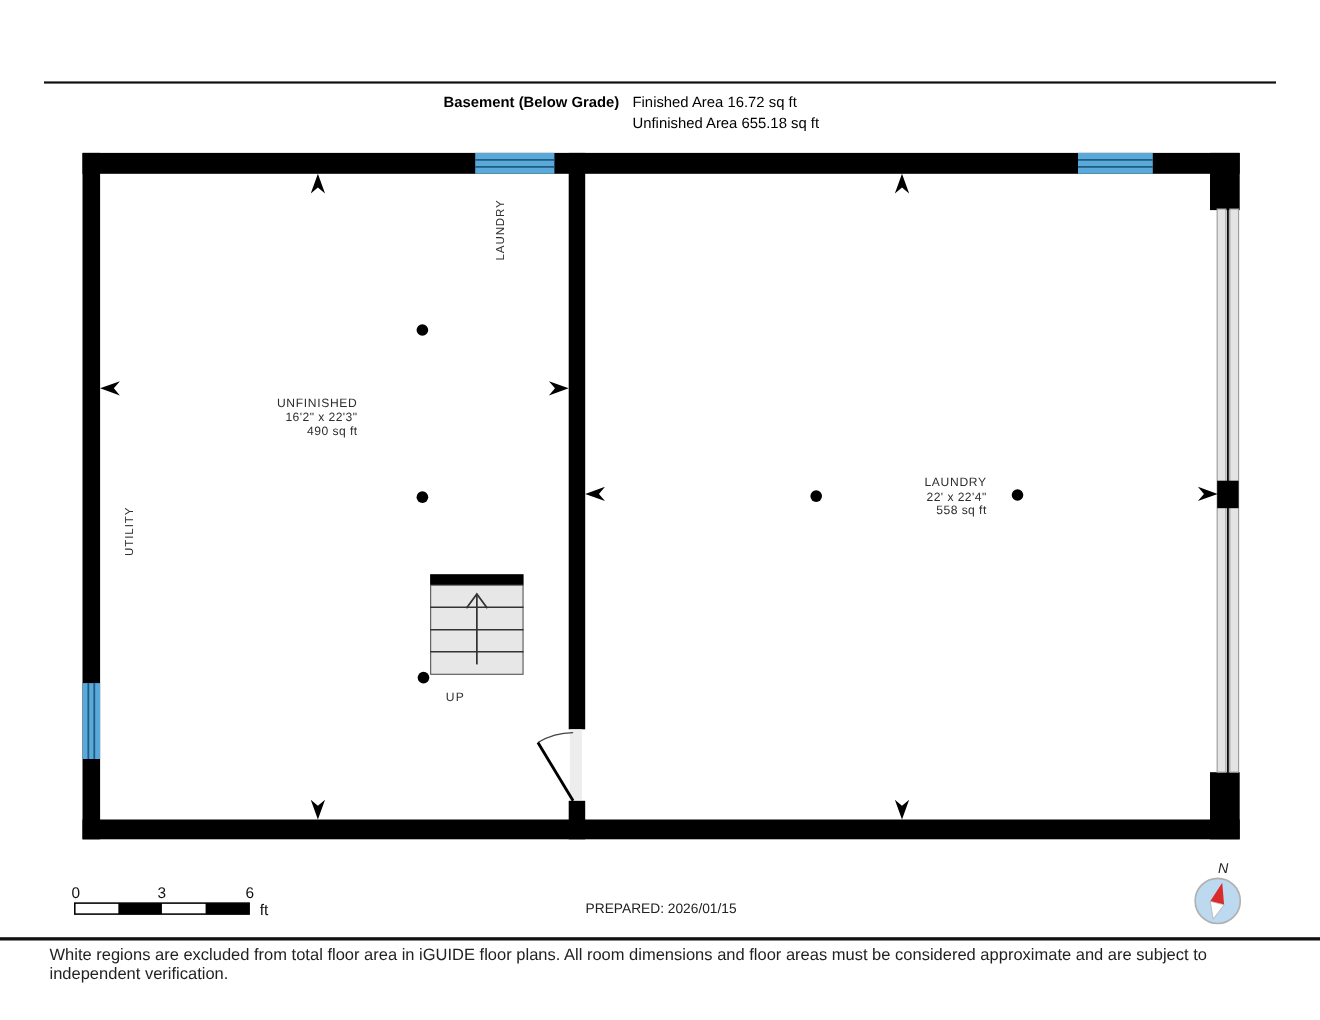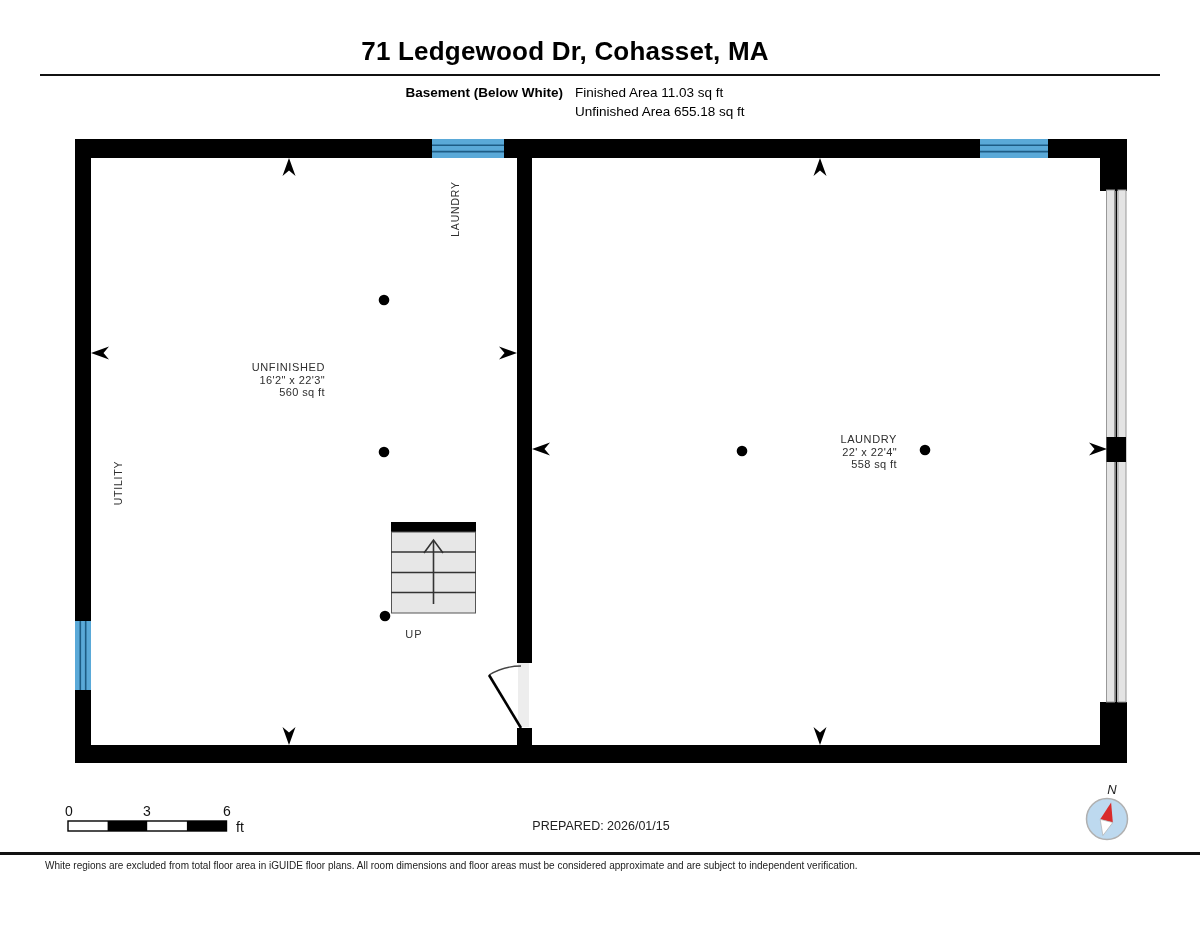--- a/index.html
+++ b/index.html
@@ -21,32 +21,31 @@
     font-size:10.5px;color:#2e2e2e;letter-spacing:.8px;white-space:nowrap;
     transform:translate(-50%,-50%) rotate(-90deg);
   }
   .c-label{transform:translate(-50%,-50%);white-space:nowrap;}
   .up-label{font-size:11px;color:#333;letter-spacing:1.2px;}
   .tick{font-size:14px;color:#111;}
   .ft-label{font-size:14px;color:#111;}
   .prepared{left:0;top:819px;width:1202px;text-align:center;font-size:12.5px;color:#222;}
   .north-label{font-size:13px;font-style:italic;color:#222;}
   .footer-rule{left:0;top:852px;width:1200px;height:3px;background:#111;}
-  .disclaimer{left:45px;top:860px;width:1120px;font-size:10px;color:#222;}
+  .disclaimer{left:45px;top:860px;width:1120px;font-size:15px;color:#222;}
   svg{position:absolute;left:0;top:0;}
 </style>
 </head>
 <body>
 
 <div id="screen">
 
-  <div class="abs title">71 Ledgewood Dr, Cohasset, MA</div>
   <div class="abs header-rule"></div>
-  <div class="abs floor-label">Basement (Below White)</div>
-  <div class="abs area-line" style="top:85px;">Finished Area 11.03 sq ft</div>
+  <div class="abs floor-label">Basement (Below Grade)</div>
+  <div class="abs area-line" style="top:85px;">Finished Area 16.72 sq ft</div>
   <div class="abs area-line" style="top:104px;">Unfinished Area 655.18 sq ft</div>
 
   <svg width="1200" height="927" viewBox="0 0 1200 927">
 
     <g fill="#000">
       <rect x="75" y="139" width="1052" height="19"></rect>
       <rect x="75" y="139" width="16" height="624"></rect>
       <rect x="75" y="745" width="1052" height="18"></rect>
       <rect x="517" y="139" width="15" height="524"></rect>
       <rect x="517" y="728" width="15" height="35"></rect>
@@ -119,21 +118,21 @@
       <g transform="rotate(14)">
         <polygon points="0,-17 6.5,2 -6.5,2" fill="#d92b2b"></polygon>
         <polygon points="0,17 6.5,2 -6.5,2" fill="#ffffff" stroke="#aaa" stroke-width="0.6"></polygon>
       </g>
     </g>
   </svg>
 
   <div class="abs room-label" style="left:165px;top:361px;width:160px;">
     <div class="rname">UNFINISHED</div>
     <div>16'2" x 22'3"</div>
-    <div>560 sq ft</div>
+    <div>490 sq ft</div>
   </div>
 
   <div class="abs room-label" style="left:737px;top:433px;width:160px;">
     <div class="rname">LAUNDRY</div>
     <div>22' x 22'4"</div>
     <div>558 sq ft</div>
   </div>
 
   <div class="abs v-label" style="left:455px;top:209px;">LAUNDRY</div>
   <div class="abs v-label" style="left:118px;top:483px;">UTILITY</div>

